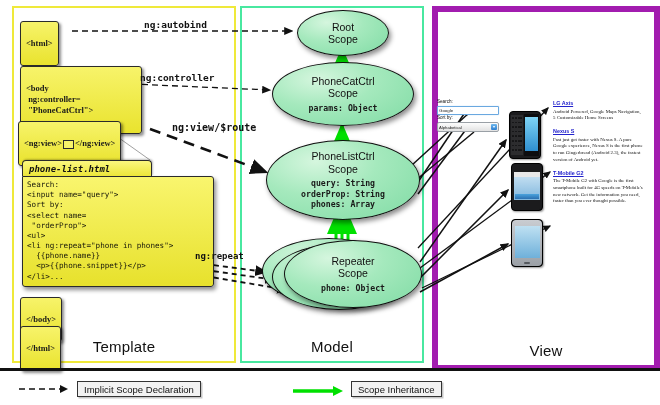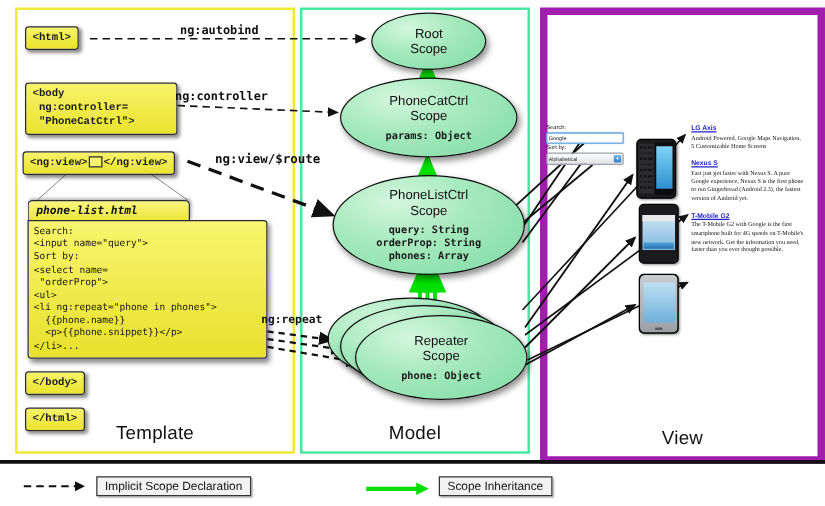--- a/index.html
+++ b/index.html
@@ -12,23 +12,23 @@
   #panel-template{left:12px;top:6px;width:220px;height:353px;border:2px solid #efe93a;}
   #panel-model{left:240px;top:6px;width:180px;height:353px;border:2px solid #48e8a0;}
   #panel-view{left:432px;top:6px;width:216px;height:353px;border:6px solid #a21caf;}
 
   .panel-label{position:absolute;font-size:15px;color:#111;text-align:center;
                width:100%;bottom:6px;letter-spacing:.2px;}
 
   
   .tag{position:absolute;background:linear-gradient(#f7f36a,#e9e32e);
        border:1px solid #2b2b2b;border-radius:3px;
-       font-family:Liberation Mono, monospace;font-weight:bold;font-size:8.5px;
+       font-family:Liberation Serif, serif;font-weight:bold;font-size:8.5px;
        color:#1a1a1a;box-shadow:2px 2px 3px rgba(0,0,0,.45);
-       padding:3px 5px;line-height:1.32;white-space:pre;}
+       padding:16px 5px;line-height:1.32;white-space:pre;}
 
   #tag-html{left:20px;top:21px;}
   #tag-body{left:20px;top:66px;width:110px;}
   #tag-ngview{left:18px;top:121px;}
   #tag-bodyclose{left:20px;top:297px;}
   #tag-htmlclose{left:20px;top:326px;}
 
   .ngview-box{display:inline-block;width:9px;height:7px;border:1px solid #2b2b2b;
               background:#f7f36a;vertical-align:middle;margin:0 1px;}
 
@@ -55,21 +55,21 @@
                 font-size:8.2px;line-height:1.28;margin-top:3px;color:#1a1a1a;}
 
   #scope-root{left:297px;top:10px;width:90px;height:44px;}
   #scope-cat{left:272px;top:62px;width:140px;height:62px;}
   #scope-list{left:266px;top:140px;width:152px;height:78px;}
 
   #repeater-stack{position:absolute;left:262px;top:238px;width:160px;height:86px;}
   .rep{position:absolute;width:132px;height:64px;}
   #rep1{left:0;top:0;}
   #rep2{left:10px;top:6px;}
-  #rep3{left:22px;top:14px;width:136px;height:66px;}
+  #rep3{left:22px;top:2px;width:136px;height:66px;}
 
   
   #view-form{position:absolute;left:437px;top:99px;width:62px;
              font-family:"Liberation Sans",sans-serif;font-size:4.6px;color:#111;}
   .vf-label{line-height:1.45;}
   #vf-input{border:1px solid #6aa8e0;background:#fff;height:7px;line-height:7px;
             padding:0 1px;font-size:4.4px;color:#222;border-radius:1px;
             box-shadow:0 0 1px rgba(80,150,220,.6);}
   #vf-select{margin-top:1px;border:1px solid #9aa0a6;border-radius:2px;height:8px;
              background:linear-gradient(#fdfdfd,#e2e2e2);display:flex;align-items:center;
@@ -107,21 +107,21 @@
            line-height:1.3;}
   .pl-desc{font-family:"Liberation Serif",serif;font-size:4.9px;line-height:1.38;
            color:#111;margin-top:1.5px;}
 
   
   .conn-label{position:absolute;font-family:"DejaVu Sans Mono",monospace;
               font-weight:bold;color:#111;white-space:nowrap;}
   #lbl-autobind{left:144px;top:19px;font-size:9.5px;}
   #lbl-controller{left:140px;top:72px;font-size:9.5px;}
   #lbl-ngview{left:172px;top:122px;font-size:10px;}
-  #lbl-ngrepeat{left:209px;top:251px;font-size:9px;}
+  #lbl-ngrepeat{left:195px;top:251px;font-size:9px;}
 
   
   #legend-rule{position:absolute;left:0;top:368px;width:660px;height:3px;background:#111;}
   .legend-item{position:absolute;top:381px;height:16px;display:flex;align-items:center;}
   .legend-box{border:1.5px solid #333;background:#f2f2f2;padding:1.5px 6px;
               font-size:9.5px;color:#111;box-shadow:1.5px 1.5px 0 rgba(0,0,0,.22);}
   #legend-1{left:18px;}
   #legend-2{left:292px;align-items:flex-end;}
   #legend-3{left:497px;}
   .legend-svg{margin-right:7px;}

